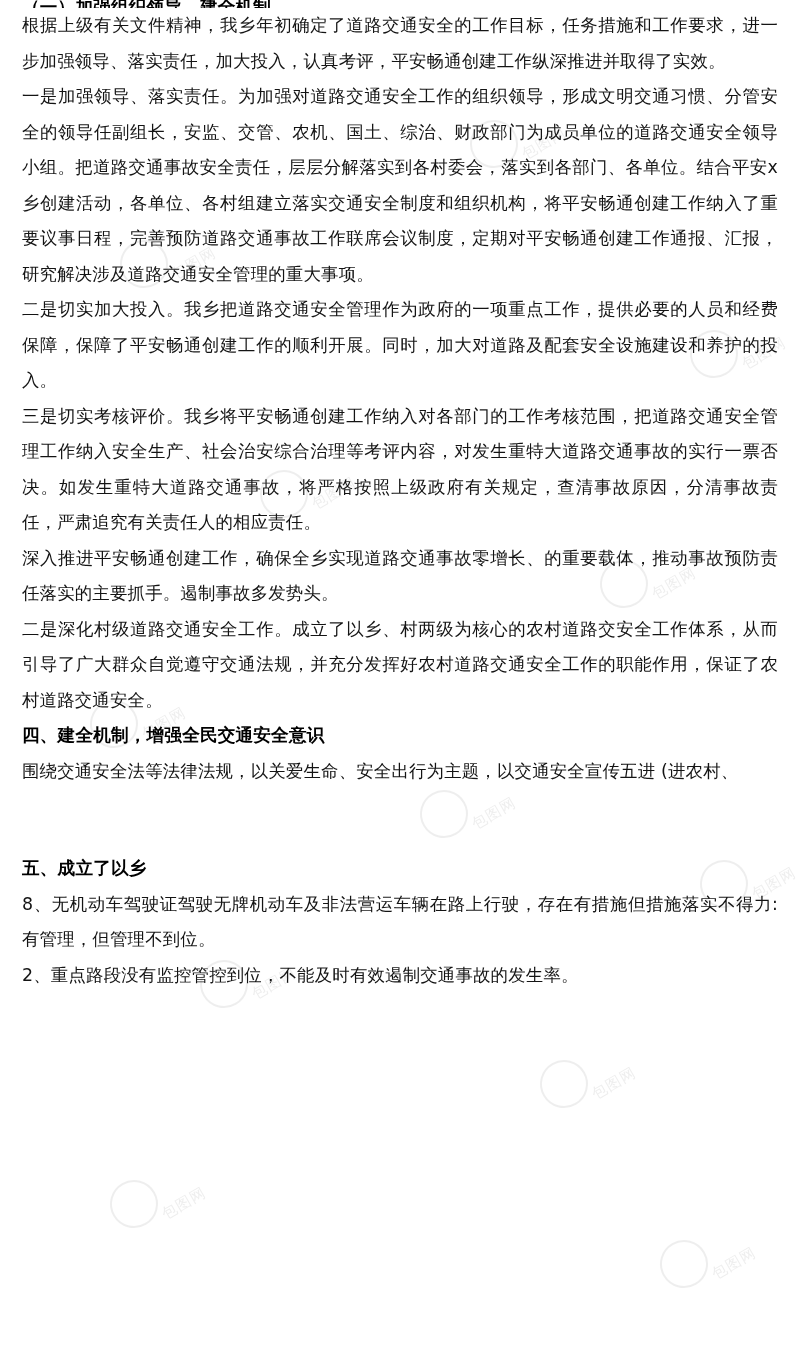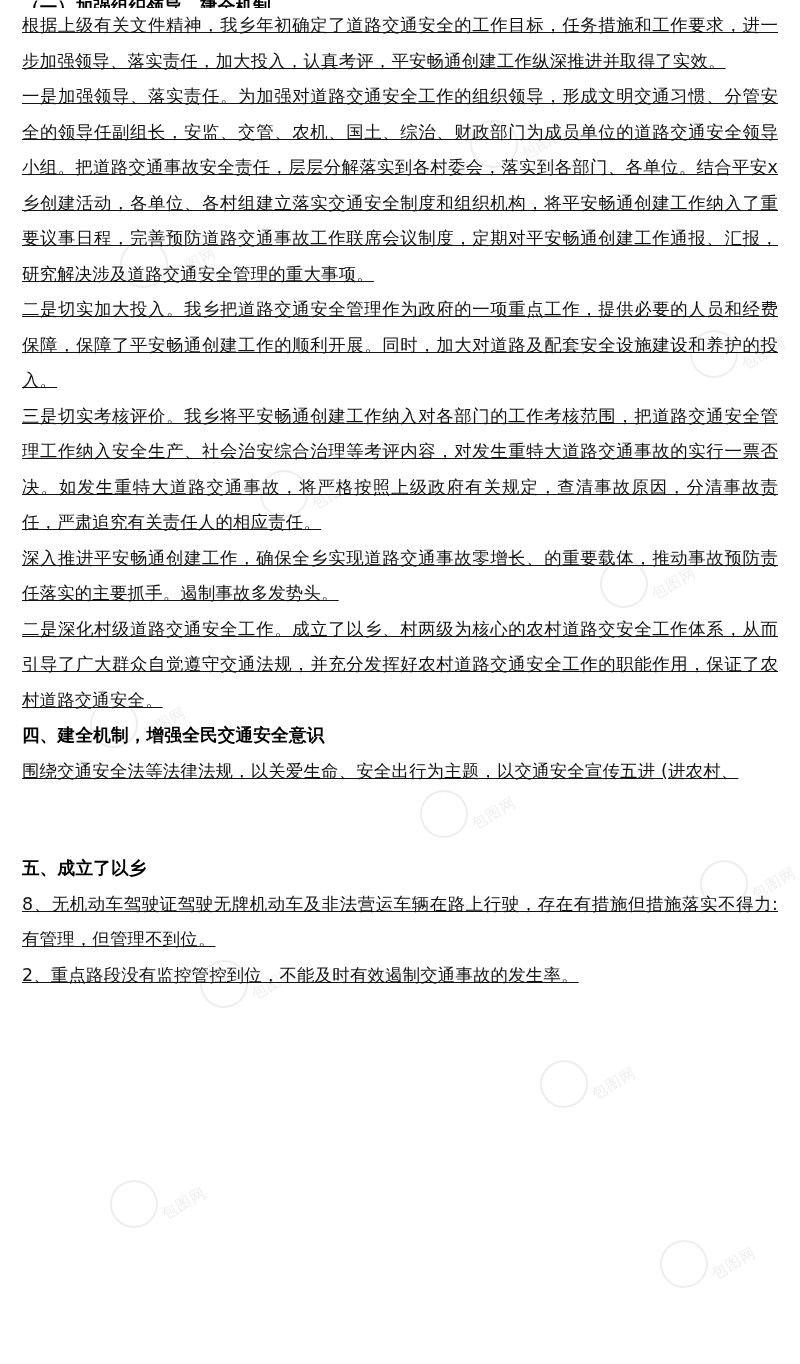--- a/index.html
+++ b/index.html
@@ -28,21 +28,20 @@
   }
   p.para {
     margin: 0;
     padding: 0;
     font-size: 17.4px;
     line-height: 35.5px;
     text-align: justify;
     text-justify: inter-ideograph;
     letter-spacing: 0.2px;
     color: #141414;
-    text-decoration: underline;
   }
   p.heading {
     margin: 0;
     padding: 0;
     font-size: 17.6px;
     line-height: 35.5px;
     font-weight: bold;
     color: #000000;
     letter-spacing: 0.2px;
   }

